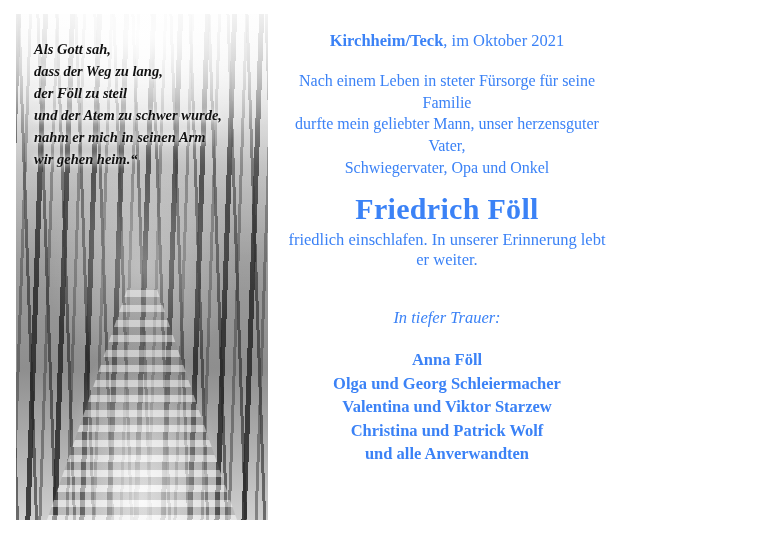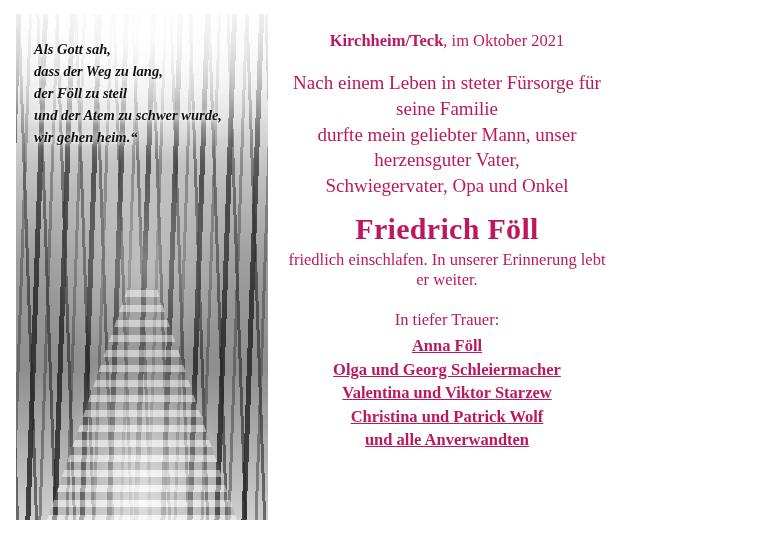--- a/index.html
+++ b/index.html
@@ -86,58 +86,58 @@
     color: #111111;
     text-shadow: 0 0 5px rgba(255,255,255,0.95), 0 0 9px rgba(255,255,255,0.85);
   }
   .verse div { white-space: nowrap; }
 
   
   .right-col {
     flex: 1 1 auto;
     padding: 16px 10px 0 20px;
     text-align: center;
-    color: #be185d;
+    color: #3b82f6;
   }
   .line { line-height: 1.35; }
   .place-line {
     font-size: 16.5px;
     margin-bottom: 18px;
   }
   .place-line .place { font-weight: bold; }
   .intro {
-    font-size: 19px;
+    font-size: 16px;
     line-height: 1.45;
     margin-bottom: 14px;
   }
   .name {
     font-size: 30px;
     font-weight: bold;
     letter-spacing: 0.3px;
     margin: 6px 0 4px 0;
   }
   .dates {
     font-size: 16.5px;
     font-weight: bold;
     margin-bottom: 18px;
   }
   .dates .gap { display: inline-block; width: 26px; }
   .closing {
     font-size: 16.5px;
-    margin-bottom: 20px;
+    margin-bottom: 38px;
   }
   .mourners-title {
     font-size: 16.5px;
-    margin-bottom: 4px;
+    margin-bottom: 20px;
+    font-style: italic;
   }
   .mourner {
     font-size: 16.5px;
     font-weight: bold;
     line-height: 1.42;
-    text-decoration: underline;
   }
   .funeral {
     margin-top: 20px;
     font-size: 16.5px;
     line-height: 1.45;
   }
 </style>
 </head>
 <body>
 
@@ -145,20 +145,21 @@
 
   <div class="left-col">
     <div class="photo"></div>
     <div class="photo-path"></div>
     <div class="photo-haze"></div>
     <div class="verse">
       <div>Als Gott sah,</div>
       <div>dass der Weg zu lang,</div>
       <div>der Föll zu steil</div>
       <div>und der Atem zu schwer wurde,</div>
+      <div>nahm er mich in seinen Arm</div>
       <div>wir gehen heim.“</div>
     </div>
   </div>
 
   <div class="right-col">
 
     <div class="place-line line">
       <span class="place">Kirchheim/Teck</span><span>, im Oktober 2021</span>
     </div>
 

